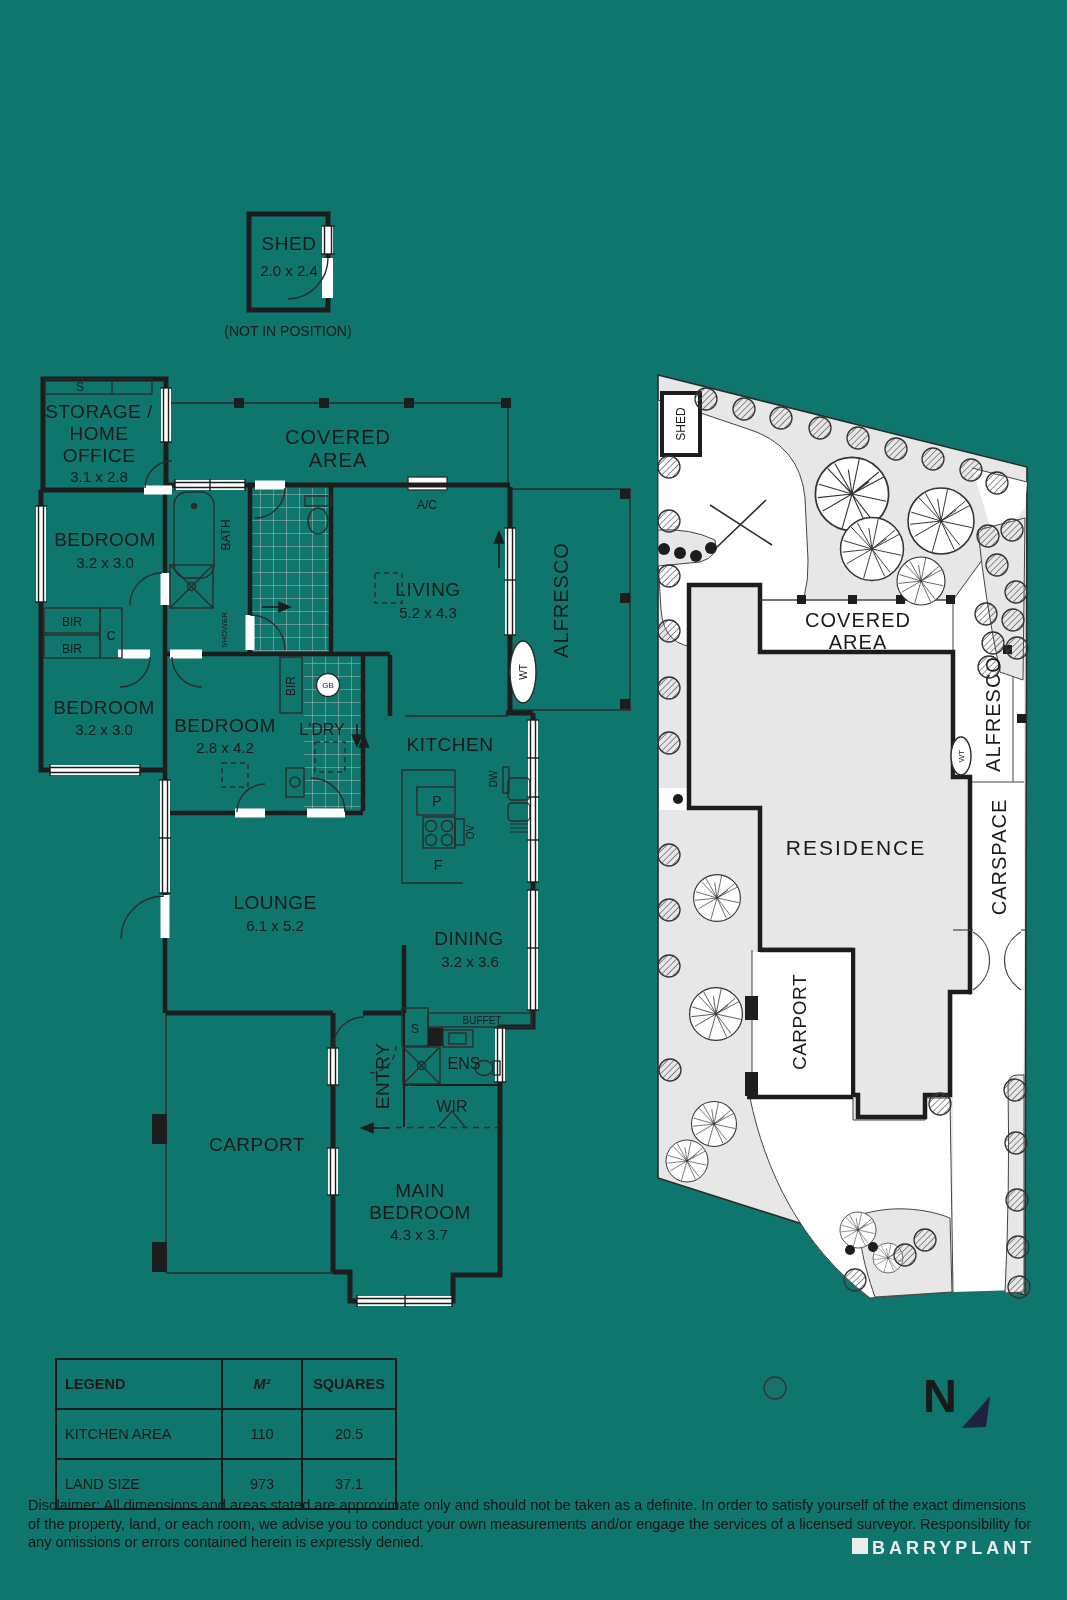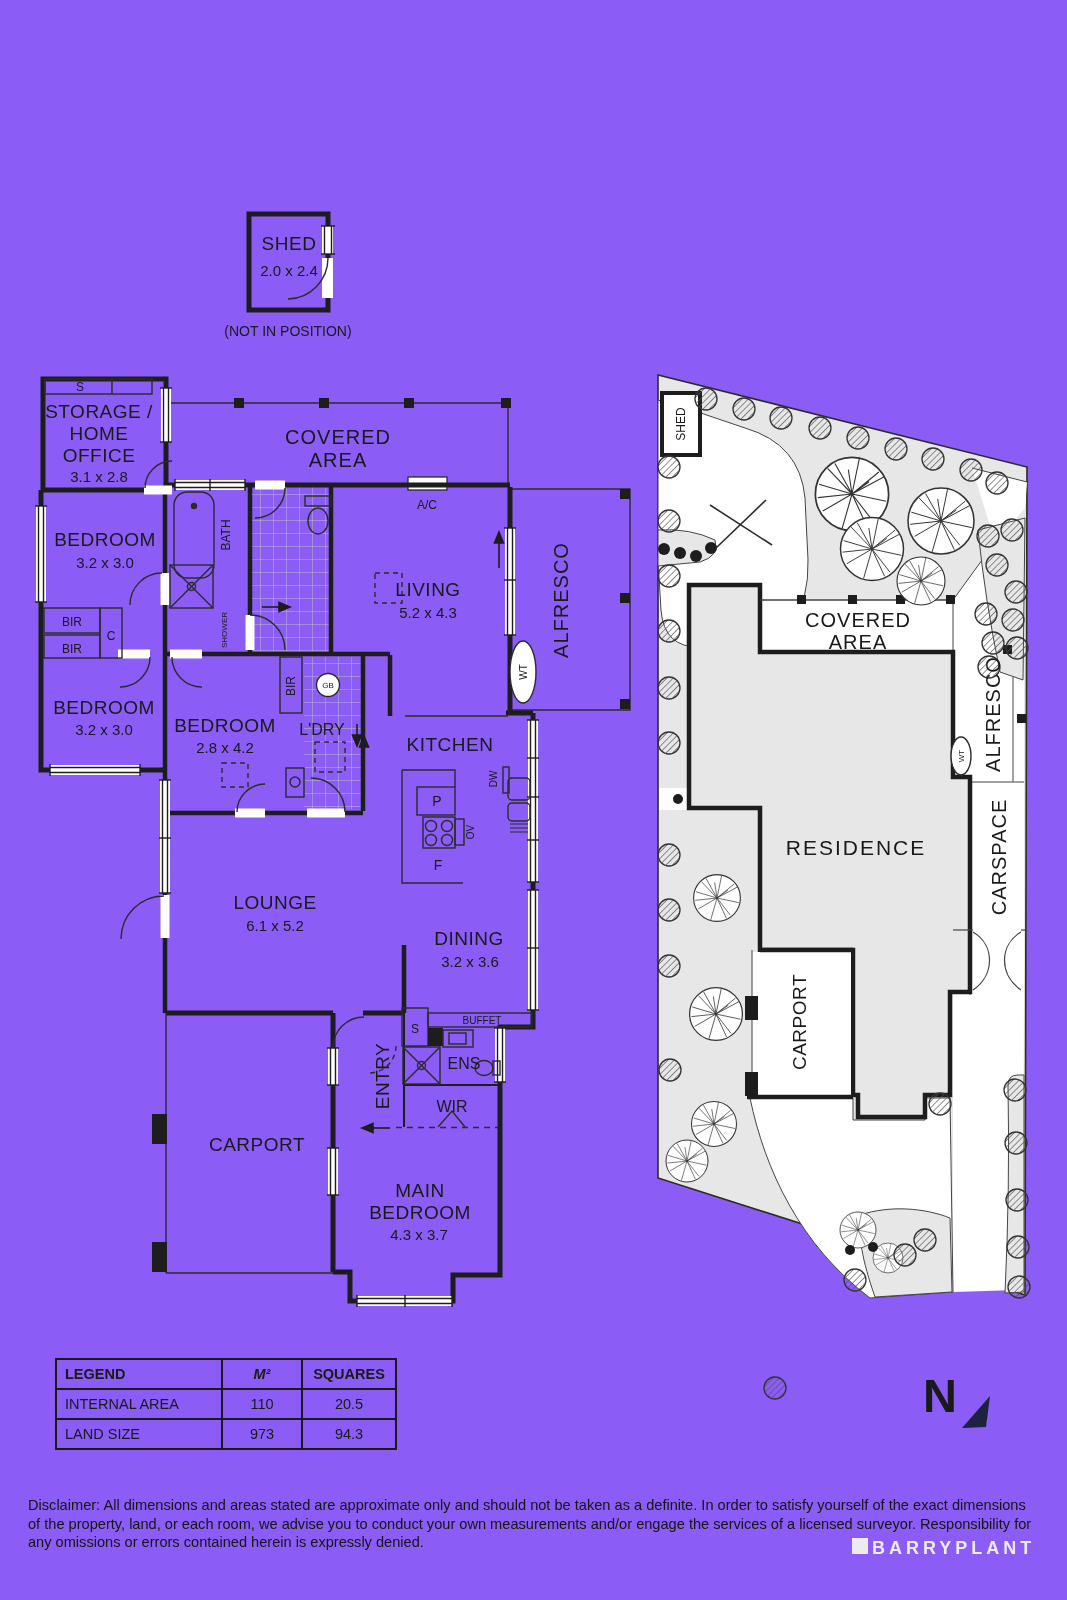--- a/index.html
+++ b/index.html
@@ -1,31 +1,31 @@
 <!DOCTYPE html>
 <html><head>
 <meta charset="utf-8">
 <style>
   html,body{margin:0;padding:0;background:#fff;}
-  #canvas{position:relative;width:1067px;height:1600px;background:#8b5cf6;overflow:hidden;
+  #canvas{position:relative;width:1067px;height:1600px;background:#0f766e;overflow:hidden;
           font-family:"Liberation Sans", sans-serif;color:#1a1a1a;}
   #plan-svg{position:absolute;left:0;top:0;}
   text{fill:#1a1a1a;font-family:"Liberation Sans", sans-serif;}
   .room{font-size:19px;letter-spacing:.5px;}
   .dims{font-size:15px;}
   .big{font-size:20px;letter-spacing:1px;}
   .site-big{font-size:21px;letter-spacing:2px;}
   .sm{font-size:12px;}
   .xs{font-size:10px;}
   .xxs{font-size:8px;}
   .mid{font-size:14px;}
   .lab{font-size:16px;}
   
   #legend{position:absolute;left:55px;top:1358px;border-collapse:collapse;}
-  #legend th,#legend td{border:2px solid #1a1a1a;font-size:14.5px;height:26px;padding:1px 8px;}
+  #legend th,#legend td{border:2px solid #1a1a1a;font-size:14.5px;height:26px;padding:11px 8px;}
   #legend th{font-weight:bold;text-align:left;}
   #legend th.c,#legend td.c{text-align:center;}
   #legend .col1{width:148px;}
   #legend .col2{width:62px;font-style:italic;}
   #legend .col3{width:76px;}
   
   #disclaimer{position:absolute;left:28px;top:1496px;width:1011px;text-align:left;
               font-size:14.6px;line-height:1.27;color:#151515;}
   
   #watermark{position:absolute;left:852px;top:1538px;color:#ececec;font-weight:bold;
@@ -527,28 +527,28 @@
 </svg>
 
 <table id="legend">
   <tbody>
         <tr>
     <th class="col1">LEGEND</th>
     <th class="col2 c">M²</th>
     <th class="col3 c">SQUARES</th>
   </tr>
   <tr>
-    <td>INTERNAL AREA</td>
+    <td>KITCHEN AREA</td>
     <td class="c">110</td>
     <td class="c">20.5</td>
   </tr>
   <tr>
     <td>LAND SIZE</td>
     <td class="c">973</td>
-    <td class="c">94.3</td>
+    <td class="c">37.1</td>
   </tr>
 </tbody>
     </table>
 
 <div id="watermark"><span class="block"></span><span>BARRYPLANT</span></div>
 
 <div id="disclaimer">Disclaimer: All dimensions and areas stated are approximate only and should not be taken as a definite. In order to satisfy yourself of the exact dimensions of the property, land, or each room, we advise you to conduct your own measurements and/or engage the services of a licensed surveyor. Responsibility for any omissions or errors contained herein is expressly denied.</div>
 
 </div>
 

